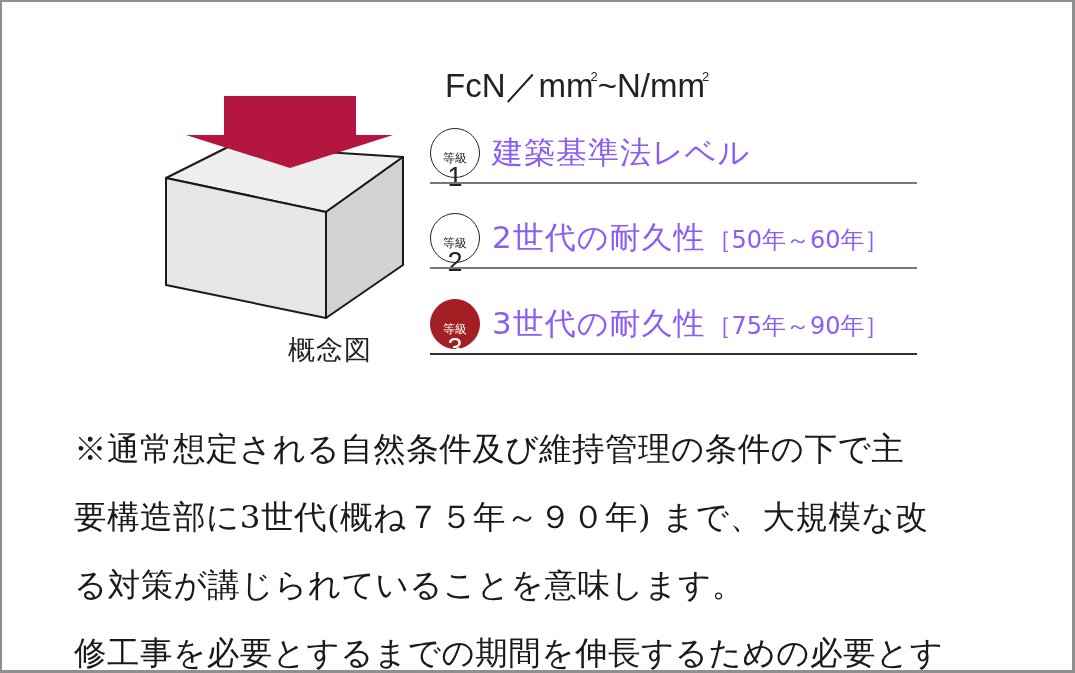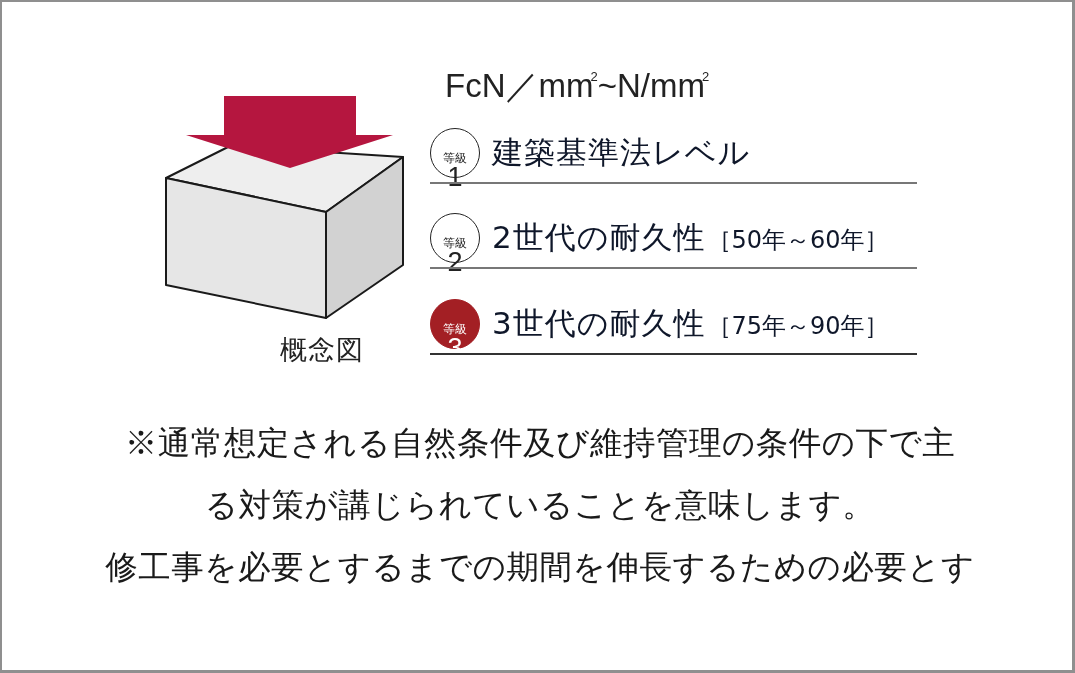--- a/index.html
+++ b/index.html
@@ -4,21 +4,21 @@
 <style>
   html, body { margin: 0; padding: 0; background: #ffffff; }
   body { width: 1075px; height: 673px; position: relative; overflow: hidden; }
   .frame {
     position: absolute; left: 0; top: 0; width: 1075px; height: 673px;
     box-sizing: border-box; border: 2px solid #8f8f8f; border-bottom-width: 3px; border-right-width: 3px;
     background: #fff;
   }
   .diagram { position: absolute; left: 0; top: 0; }
   .caption {
-    position: absolute; left: 280px; top: 332px;
+    position: absolute; left: 288px; top: 332px;
     font-family: Liberation Sans, sans-serif;
     font-size: 27px; color: #222; letter-spacing: 1px;
   }
   .unit {
     position: absolute; left: 445px; top: 64px;
     font-family: "Liberation Sans", "DejaVu Sans", sans-serif;
     font-size: 33px; color: #222; white-space: nowrap;
   }
   .unit sup { font-size: 13px; position: relative; top: -4px; margin-left: -3px; }
   .grade-row { position: absolute; left: 430px; width: 487px; height: 56px; }
@@ -27,29 +27,29 @@
   .badge {
     position: absolute; left: 0; top: 0; width: 50px; height: 50px; border-radius: 50%;
     box-sizing: border-box; border: 1.5px solid #222; background: #fff; color: #222;
     text-align: center; font-family: "Liberation Sans", "DejaVu Sans", sans-serif;
   }
   .badge.filled { background: #a31f24; border-color: #a31f24; color: #fff; }
   .badge .small { display: block; font-size: 12px; line-height: 12px; margin-top: 23px; font-family: "DejaVu Sans", sans-serif; }
   .badge .num { display: block; font-size: 27px; line-height: 27px; }
   .grade-label {
     position: absolute; left: 62px; top: 4px; white-space: nowrap;
-    font-family: "DejaVu Sans", "Liberation Sans", sans-serif; font-size: 31px; color: #0f172a; letter-spacing: 1px;
+    font-family: "DejaVu Sans", "Liberation Sans", sans-serif; font-size: 31px; color: #8b5cf6; letter-spacing: 1px;
   }
   .grade-label .years { font-size: 24px; letter-spacing: 0; margin-left: 2px; }
   .note {
     position: absolute; left: 60px; top: 408px; width: 960px;
     font-family: "DejaVu Serif", "Liberation Serif", serif;
     font-size: 32.5px; line-height: 54px; color: #1a1a1a; letter-spacing: 0.5px;
   }
-  .note p { margin: 8px; white-space: nowrap; text-align: center; }
+  .note p { margin: 14px; white-space: nowrap; }
 </style>
 </head>
 <body>
 
 <div class="frame"></div>
 
 <svg class="diagram" width="1075" height="673">
   <g>
 
     <polygon points="166,178 230,146 403,157 326,212" fill="#eeeeee" stroke="#1a1a1a" stroke-width="2" stroke-linejoin="round"></polygon>
@@ -89,15 +89,16 @@
   <div class="badge filled">
     <span class="small">等級</span>
     <span class="num">3</span>
   </div>
   <div class="grade-label"><span>3世代の耐久性</span><span class="years">［75年～90年］</span></div>
   <div class="line"></div>
 </div>
 
 <div class="note">
   <p>※通常想定される自然条件及び維持管理の条件の下で主</p>
+  <p>要構造部に3世代(概ね７５年～９０年) まで、大規模な改</p>
   <p>る対策が講じられていることを意味します。</p>
   <p>修工事を必要とするまでの期間を伸長するための必要とす</p>
 </div>
 
 </body></html>

